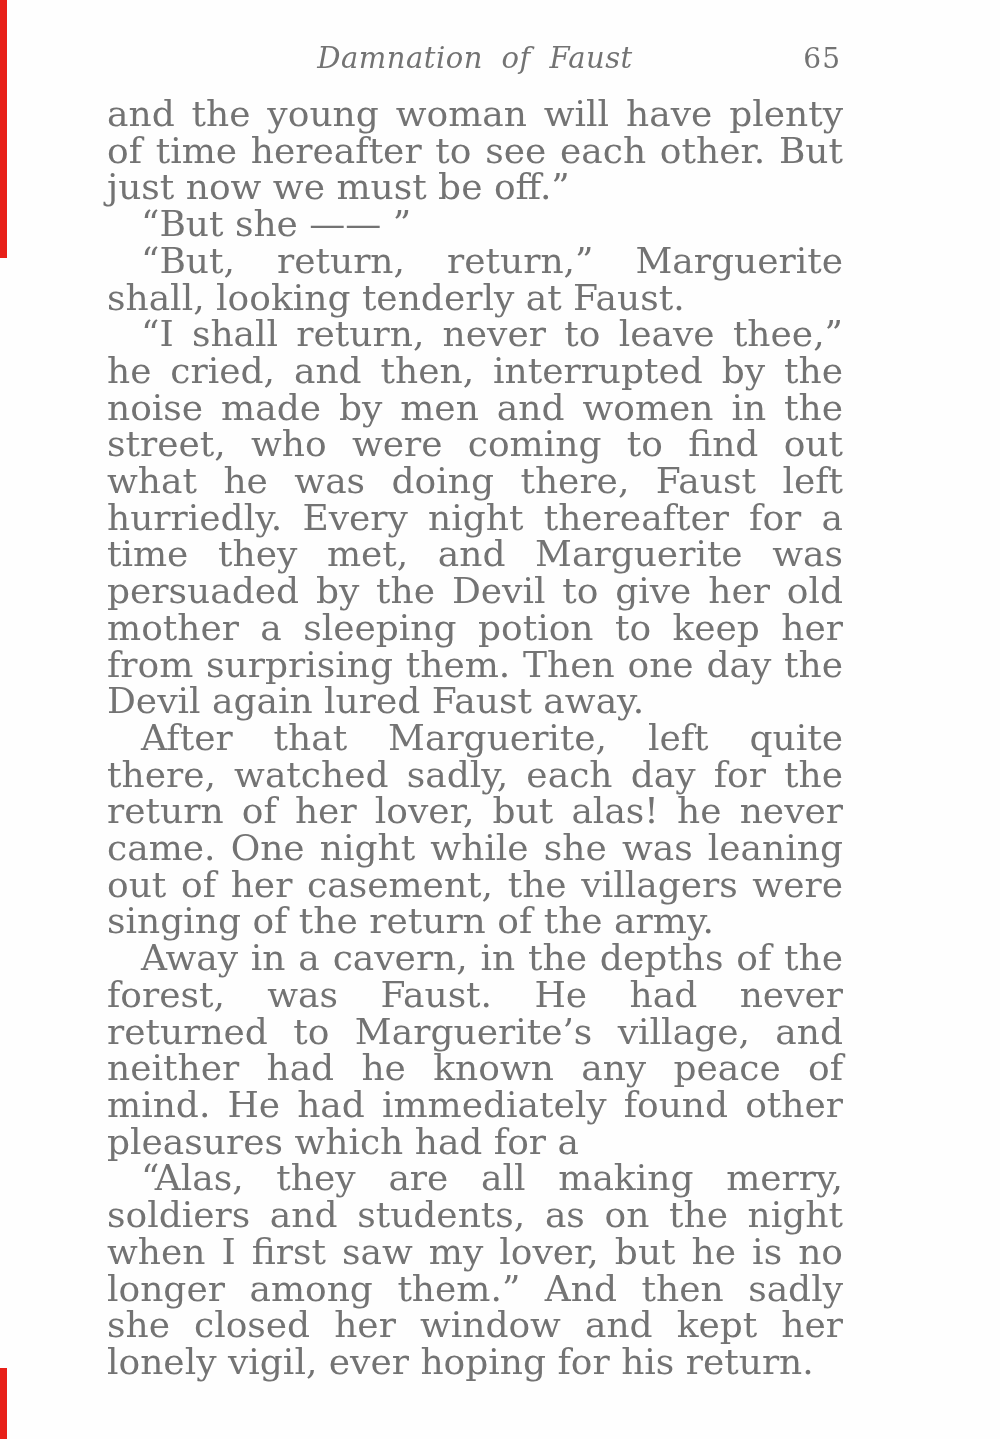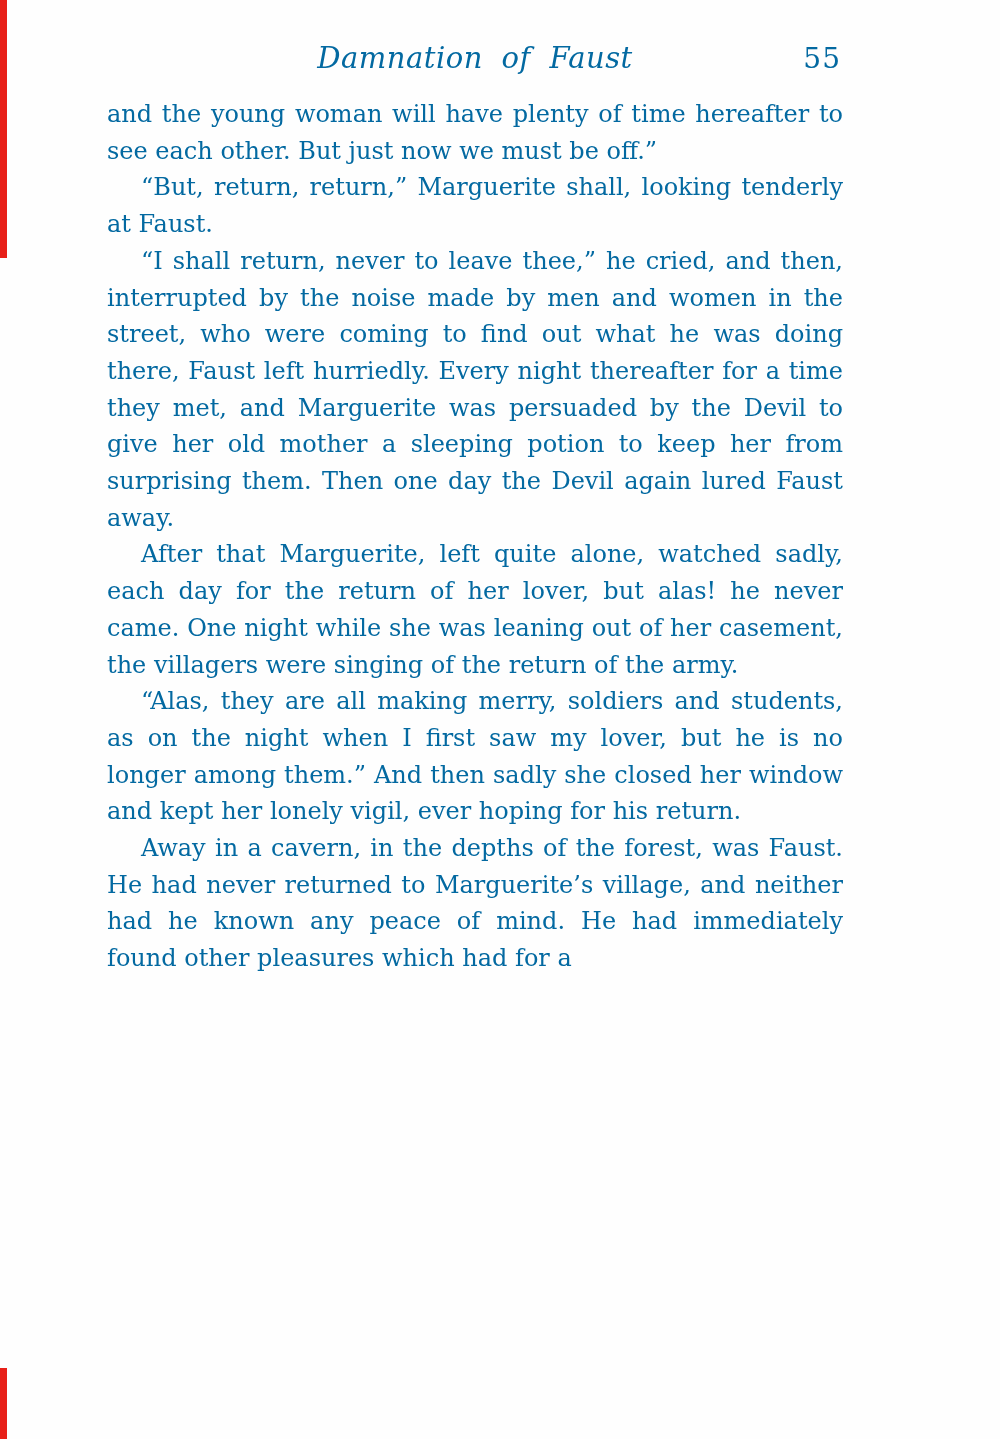--- a/index.html
+++ b/index.html
@@ -1,21 +1,21 @@
 <!DOCTYPE html>
 <html><head>
 <meta charset="utf-8">
 <style>
   html,body{margin:0;padding:0;background:#ffffff;}
   .page{
     position:relative;
     width:1000px;height:1439px;
     background:#fefefe;
     font-family:"DejaVu Serif","Liberation Serif",serif;
-    color:#0369a1;
+    color:#737373;
     overflow:hidden;
   }
   .edge{position:absolute;left:0;width:7px;}
   .edge-top{top:0;height:258px;}
   .edge-bottom{top:1368px;height:71px;}
   .running-head{
     position:absolute;top:41px;left:107px;width:736px;height:40px;
     font-size:29px;
   }
   .head-title{
@@ -26,43 +26,44 @@
     letter-spacing:0.5px;
   }
   .page-num{
     position:absolute;right:2px;top:1px;
     font-style:normal;
     font-size:28px;
     letter-spacing:1px;
   }
   .text-block{
     position:absolute;left:107px;top:96px;width:736px;
-    font-size:24px;
+    font-size:36px;
     line-height:36.7px;
     text-align:justify;
     text-justify:inter-word;
   }
   .para{margin:0;text-indent:34px;}
   .para.continued{text-indent:0;}
 </style>
 </head>
 <body>
 
 <div class="page">
 
   <div class="edge edge-top" style="background: rgb(232, 32, 25);"></div>
   <div class="edge edge-bottom" style="background: rgb(232, 32, 25);"></div>
 
   <div class="running-head">
     <span class="head-title">Damnation of Faust</span>
-    <span class="page-num">55</span>
+    <span class="page-num">65</span>
   </div>
 
   <div class="text-block">
     <p class="para continued">and the young woman will have plenty of time hereafter to see each other.  But just now we must be off.”</p>
+    <p class="para">“But she —— ”</p>
     <p class="para">“But, return, return,” Marguerite shall, looking tenderly at Faust.</p>
     <p class="para">“I shall return, never to leave thee,” he cried, and then, interrupted by the noise made by men and women in the street, who were coming to find out what he was doing there, Faust left hurriedly.  Every night thereafter for a time they met, and Marguerite was persuaded by the Devil to give her old mother a sleeping potion to keep her from surprising them.  Then one day the Devil again lured Faust away.</p>
-    <p class="para">After that Marguerite, left quite alone, watched sadly, each day for the return of her lover, but alas! he never came.  One night while she was leaning out of her casement, the villagers were singing of the return of the army.</p>
+    <p class="para">After that Marguerite, left quite there, watched sadly, each day for the return of her lover, but alas! he never came.  One night while she was leaning out of her casement, the villagers were singing of the return of the army.</p>
+    <p class="para">Away in a cavern, in the depths of the forest, was Faust.  He had never returned to Marguerite’s village, and neither had he known any peace of mind.  He had immediately found other pleasures which had for a</p>
     <p class="para">“Alas, they are all making merry, soldiers and students, as on the night when I first saw my lover, but he is no longer among them.”  And then sadly she closed her window and kept her lonely vigil, ever hoping for his return.</p>
-    <p class="para">Away in a cavern, in the depths of the forest, was Faust.  He had never returned to Marguerite’s village, and neither had he known any peace of mind.  He had immediately found other pleasures which had for a</p>
   </div>
 
 </div>
 
 </body></html>

